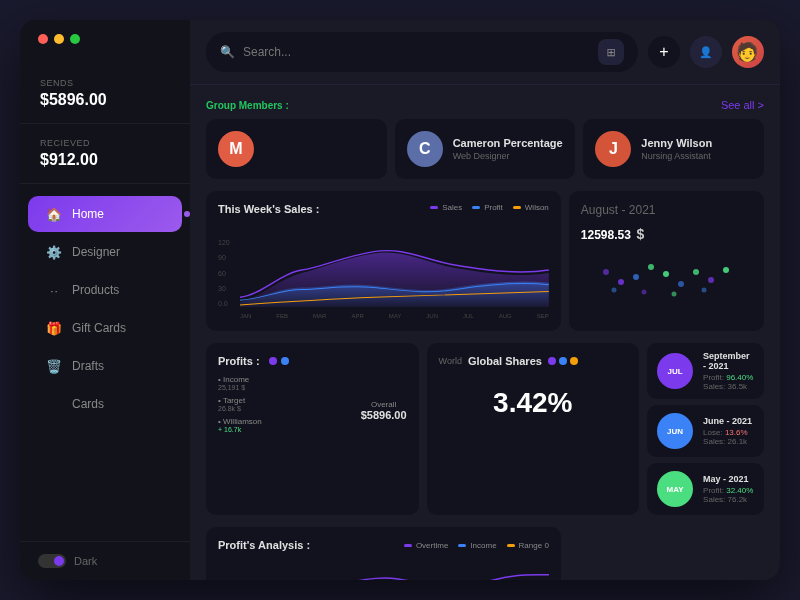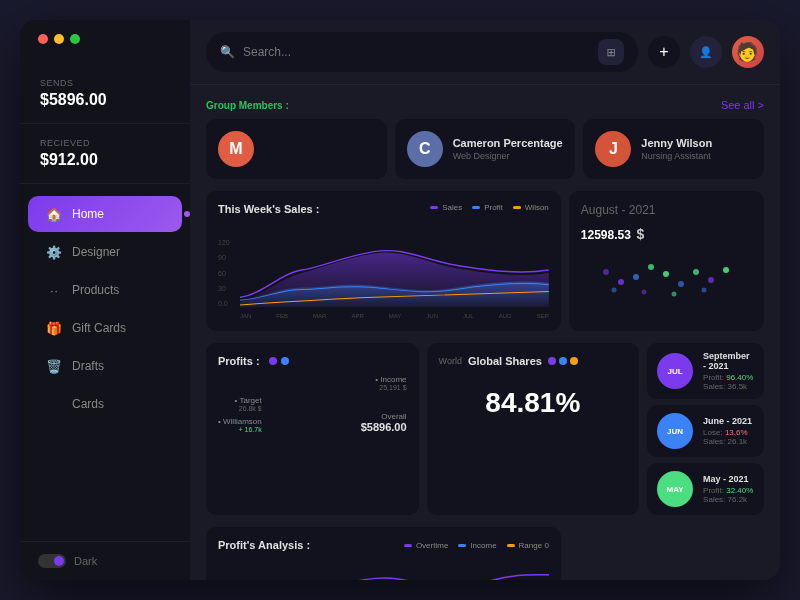--- a/index.html
+++ b/index.html
@@ -363,26 +363,26 @@
     .row-three {
       display: grid;
       grid-template-columns: 1fr 1fr 0.55fr;
       gap: 8px;
     }
 
     .profits-card { background: #12121e; border-radius: 10px; padding: 12px; }
     .profits-dots { display: flex; gap: 4px; margin-bottom: 6px; }
     .pdot { width: 8px; height: 8px; border-radius: 50%; }
 
-    .profit-item { margin-bottom: 5px; text-align: right; }
+    .profit-item { margin-bottom: 5px; }
     .profit-item-label { font-size: 8px; color: #888; }
     .profit-item-sub { font-size: 7px; color: #666; }
     .profit-overall {
-      text-align: right;
-      margin-top: 16px;
+      text-align: center;
+      margin-top: 4px;
     }
     .profit-overall-label { font-size: 8px; color: #888; }
     .profit-overall-value { font-size: 11px; color: #e0e0e0; font-weight: 700; }
 
     .global-card { background: #12121e; border-radius: 10px; padding: 12px; }
     .global-header { display: flex; align-items: center; gap: 6px; margin-bottom: 8px; }
     .world-label { font-size: 9px; color: #666; }
     .global-title { font-size: 11px; font-weight: 600; color: #e0e0e0; }
     .gdot { width: 8px; height: 8px; border-radius: 50%; }
 
@@ -654,21 +654,21 @@
         <div class="global-card">
           <div class="global-header">
             <span class="world-label">World</span>
             <span class="global-title">Global Shares</span>
             <div style="display:flex; gap:3px;">
               <div class="gdot" style="background:#7c3aed;"></div>
               <div class="gdot" style="background:#3b82f6;"></div>
               <div class="gdot" style="background:#f59e0b;"></div>
             </div>
           </div>
-          <div class="big-percent">84.81%</div>
+          <div class="big-percent">3.42%</div>
         </div>
 
         <div class="monthly-cards" id="monthly-cards">
             <div class="month-card">
     <div class="month-badge" style="background:#7c3aed;">
       <span class="mon-label">JUL</span>
     </div>
     <div class="month-info">
       <div class="month-title">September - 2021</div>
       <div class="month-detail">

